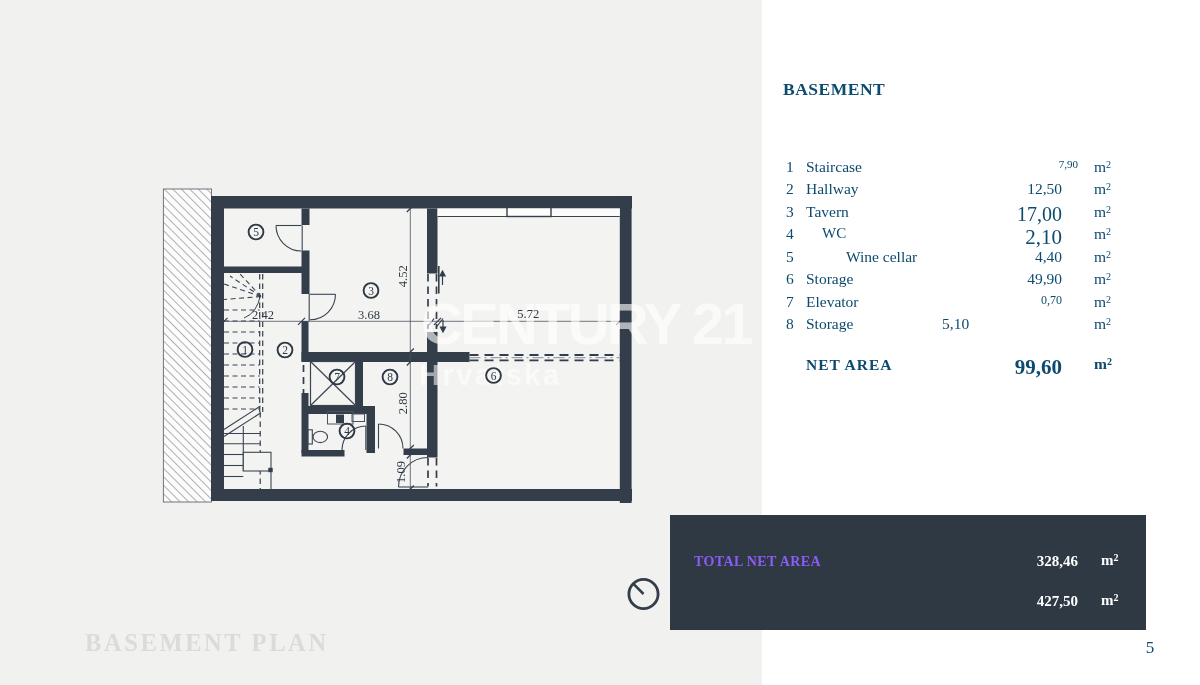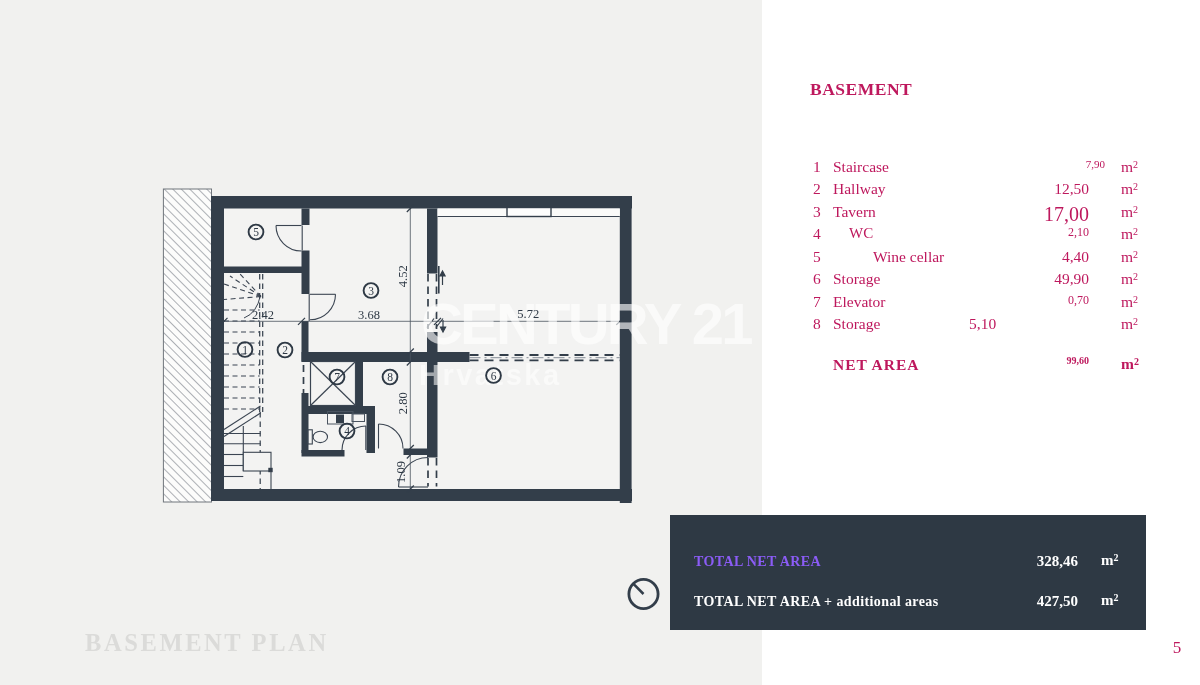--- a/index.html
+++ b/index.html
@@ -1,20 +1,20 @@
 <!DOCTYPE html>
 <html><head>
 <meta charset="utf-8">
 <style>
   html,body{margin:0;padding:0;}
   body{width:1200px;height:685px;overflow:hidden;background:#ffffff;-webkit-font-smoothing:antialiased;
        font-family:"Liberation Serif", serif;}
   .page{position:relative;width:1200px;height:685px;}
   .abs{position:absolute;}
-  .slate{color:#be185d;margin-left:27px;}
+  .slate{color:#0c4a6e;}
 </style>
 </head>
 <body>
 <div class="page">
 
   <div class="abs" style="left:0;top:0;width:762px;height:685px;background:#f1f1ef;"></div>
 
   <div class="abs" style="left:0;top:0;width:1200px;height:685px;">
 <svg width="1200" height="685" viewBox="0 0 1200 685" style="position:absolute;left:0;top:0;">
 <defs>
@@ -275,47 +275,46 @@
   <div class="abs slate" style="left:786px;top:180.4px;font-size:15.5px;">2</div>
   <div class="abs slate" style="left:806px;top:180.4px;font-size:15.5px;">Hallway</div>
   <div class="abs slate" style="left:942px;top:180.4px;width:120px;font-size:15.5px;text-align:right;">12,50</div>
   <div class="abs slate" style="left:1094px;top:180.4px;font-size:15.5px;">m<span style="font-size:10px;vertical-align:4px;">2</span></div>
   <div class="abs slate" style="left:786px;top:202.9px;font-size:15.5px;">3</div>
   <div class="abs slate" style="left:806px;top:202.9px;font-size:15.5px;">Tavern</div>
   <div class="abs slate" style="left:942px;top:202.9px;width:120px;font-size:20px;text-align:right;">17,00</div>
   <div class="abs slate" style="left:1094px;top:202.9px;font-size:15.5px;">m<span style="font-size:10px;vertical-align:4px;">2</span></div>
   <div class="abs slate" style="left:786px;top:225.3px;font-size:15.5px;">4</div>
   <div class="abs slate" style="left:822px;top:225.3px;font-size:15px;">WC</div>
-  <div class="abs slate" style="left:942px;top:225.3px;width:120px;font-size:12px;text-align:right;">2,10</div>
+  <div class="abs slate" style="left:942px;top:225.3px;width:120px;font-size:21px;text-align:right;">2,10</div>
   <div class="abs slate" style="left:1094px;top:225.3px;font-size:15.5px;">m<span style="font-size:10px;vertical-align:4px;">2</span></div>
   <div class="abs slate" style="left:786px;top:247.8px;font-size:15.5px;">5</div>
   <div class="abs slate" style="left:846px;top:247.8px;font-size:15.5px;">Wine cellar</div>
   <div class="abs slate" style="left:942px;top:247.8px;width:120px;font-size:15.5px;text-align:right;">4,40</div>
   <div class="abs slate" style="left:1094px;top:247.8px;font-size:15.5px;">m<span style="font-size:10px;vertical-align:4px;">2</span></div>
   <div class="abs slate" style="left:786px;top:270.2px;font-size:15.5px;">6</div>
   <div class="abs slate" style="left:806px;top:270.2px;font-size:15.5px;">Storage</div>
   <div class="abs slate" style="left:942px;top:270.2px;width:120px;font-size:15.5px;text-align:right;">49,90</div>
   <div class="abs slate" style="left:1094px;top:270.2px;font-size:15.5px;">m<span style="font-size:10px;vertical-align:4px;">2</span></div>
   <div class="abs slate" style="left:786px;top:292.7px;font-size:15.5px;">7</div>
   <div class="abs slate" style="left:806px;top:292.7px;font-size:15.5px;">Elevator</div>
   <div class="abs slate" style="left:942px;top:292.7px;width:120px;font-size:12px;text-align:right;">0,70</div>
   <div class="abs slate" style="left:1094px;top:292.7px;font-size:15.5px;">m<span style="font-size:10px;vertical-align:4px;">2</span></div>
   <div class="abs slate" style="left:786px;top:315.1px;font-size:15.5px;">8</div>
   <div class="abs slate" style="left:806px;top:315.1px;font-size:15.5px;">Storage</div>
   <div class="abs slate" style="left:942px;top:315.1px;width:120px;font-size:15.5px;text-align:left;">5,10</div>
   <div class="abs slate" style="left:1094px;top:315.1px;font-size:15.5px;">m<span style="font-size:10px;vertical-align:4px;">2</span></div>
 
   <div class="abs slate" style="left:806px;top:356px;font-size:15.5px;font-weight:bold;letter-spacing:1px;">NET AREA</div>
-  <div class="abs slate" style="left:942px;top:355px;width:120px;font-size:10px;font-weight:bold;text-align:right;">99,60</div>
+  <div class="abs slate" style="left:942px;top:355px;width:120px;font-size:21px;font-weight:bold;text-align:right;">99,60</div>
   <div class="abs slate" style="left:1094px;top:355px;font-size:15.5px;font-weight:bold;">m<span style="font-size:10px;vertical-align:4px;">2</span></div>
 
   <div class="abs" style="left:670px;top:515px;width:476px;height:115px;background:#2e3944;"></div>
   <div class="abs" style="left:694px;top:554px;color:#8b5cf6;font-size:14px;font-weight:bold;letter-spacing:0.4px;">TOTAL NET AREA</div>
   <div class="abs" style="left:958px;top:553px;width:120px;color:#fff;font-size:15px;font-weight:bold;text-align:right;">328,46</div>
   <div class="abs" style="left:1101px;top:552px;color:#fff;font-size:15px;font-weight:bold;">m<span style="font-size:10px;vertical-align:4px;">2</span></div>
-  <div class="abs" style="left:694px;top:594px;color:#fff;font-size:14px;font-weight:bold;letter-spacing:0.4px;">TOTAL NET AREA + additional areas</div>
   <div class="abs" style="left:958px;top:593px;width:120px;color:#fff;font-size:15px;font-weight:bold;text-align:right;">427,50</div>
   <div class="abs" style="left:1101px;top:592px;color:#fff;font-size:15px;font-weight:bold;">m<span style="font-size:10px;vertical-align:4px;">2</span></div>
 
   <div class="abs" style="left:85px;top:629px;font-size:24.5px;font-weight:bold;letter-spacing:2.6px;color:#dbdbd9;">BASEMENT PLAN</div>
 
   <div class="abs slate" style="left:1144px;top:638px;width:12px;font-size:17px;text-align:center;">5</div>
 </div>
 
 </body></html>

